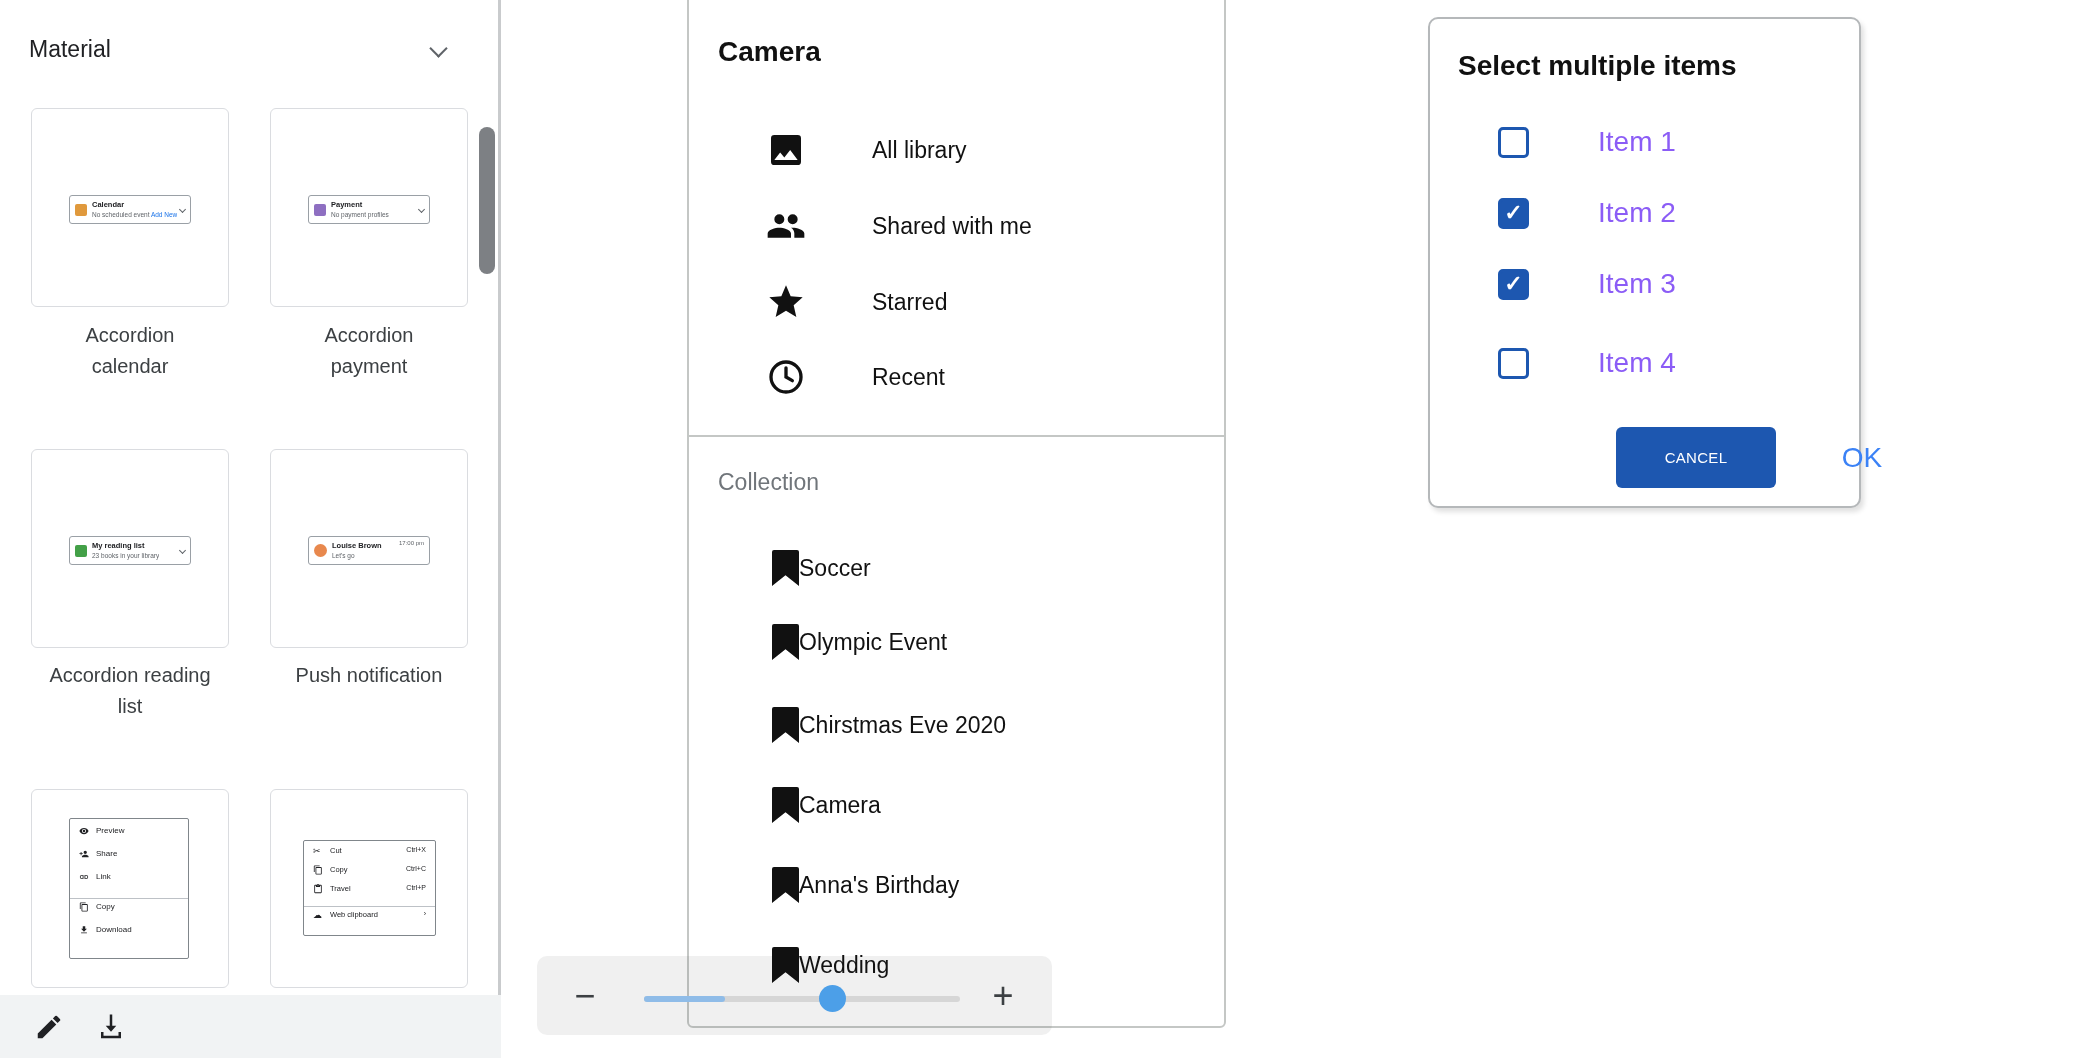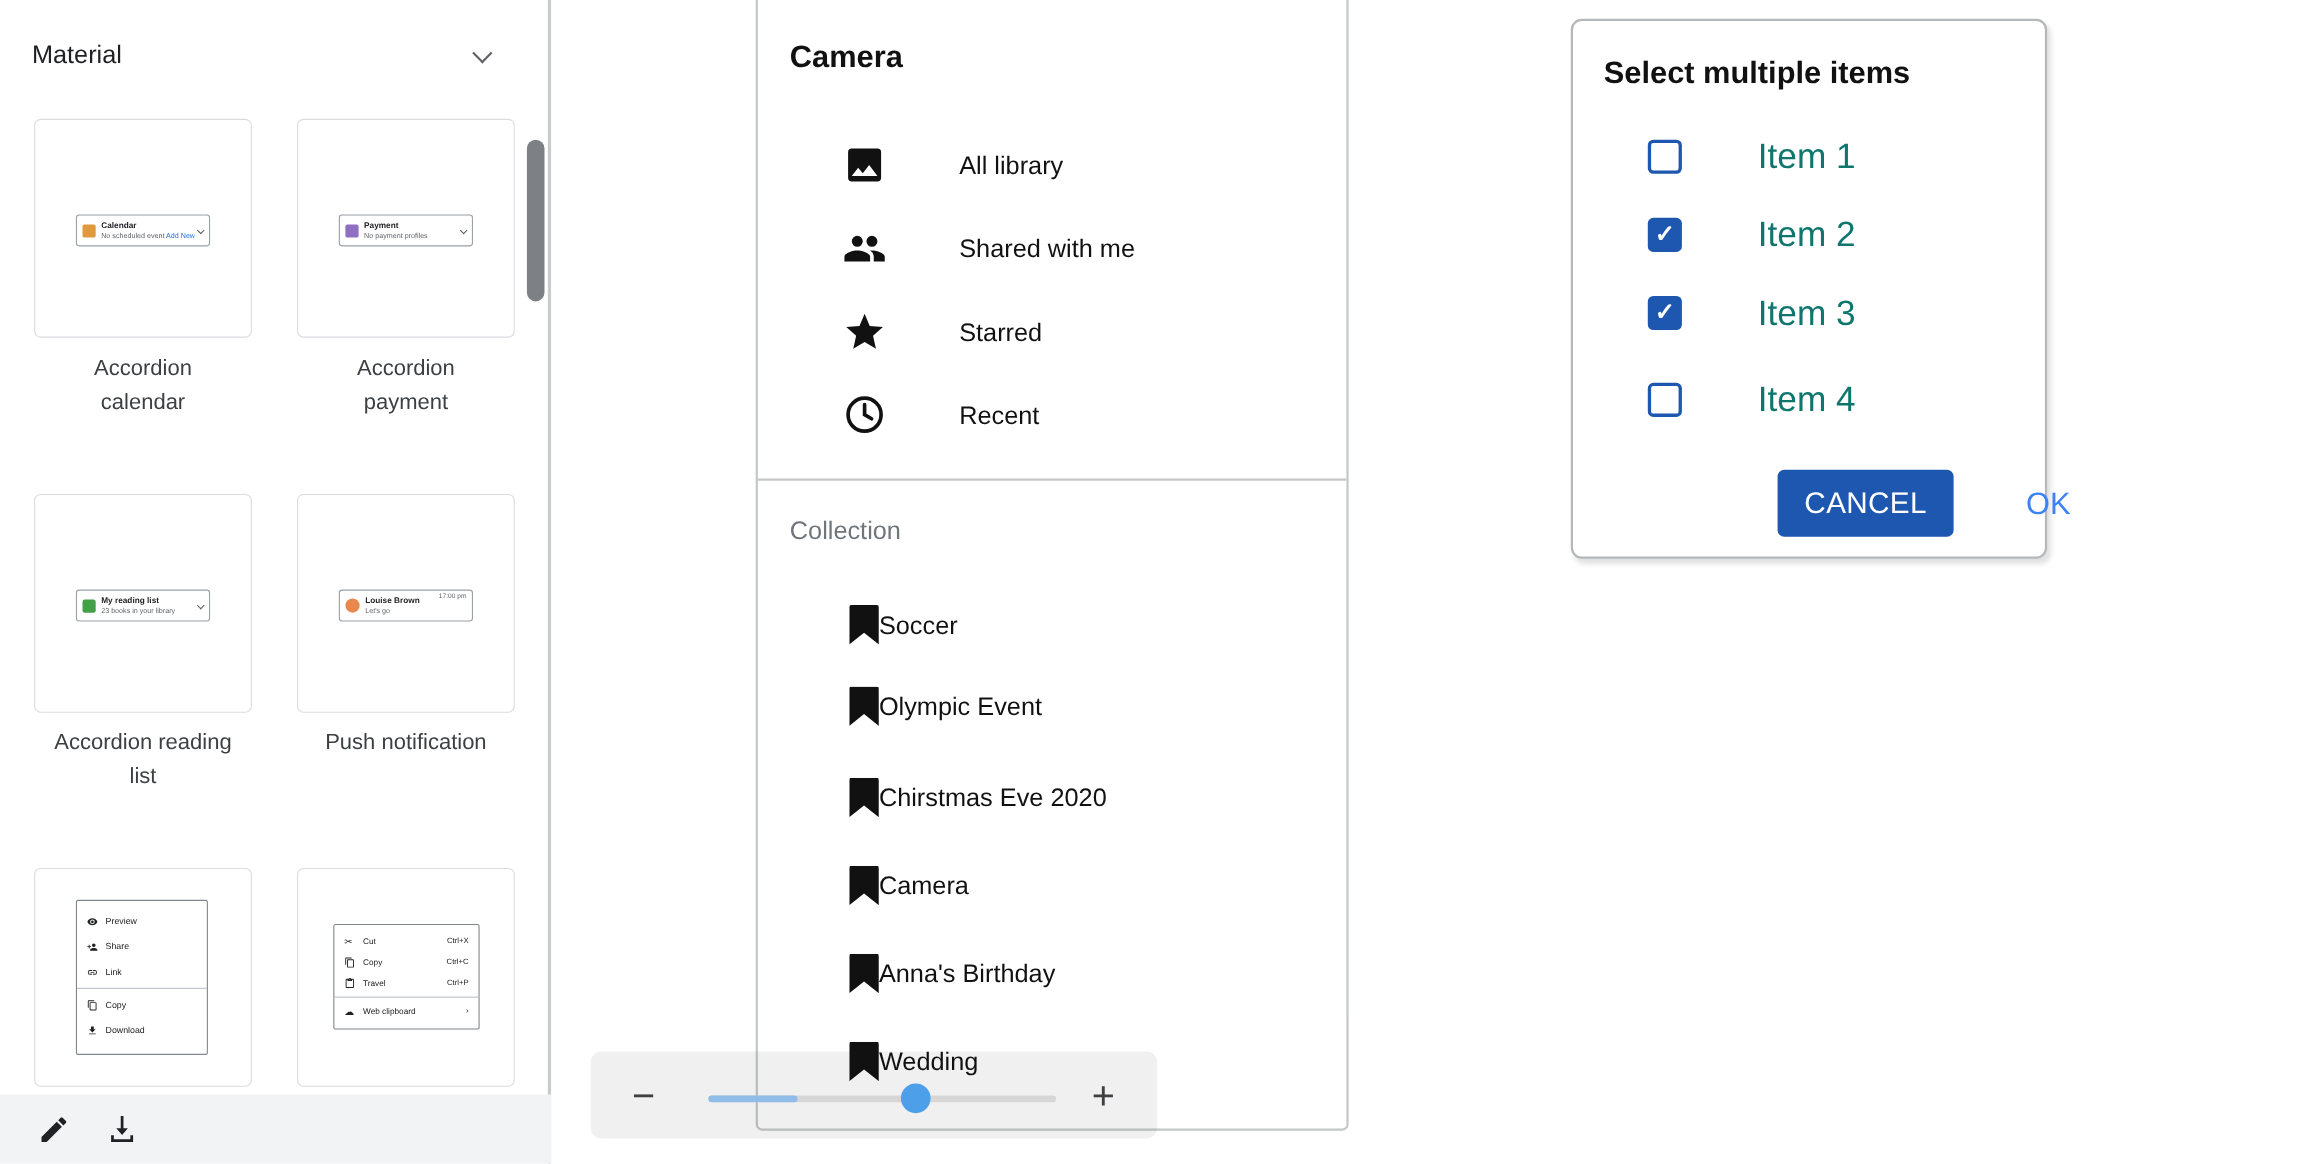--- a/index.html
+++ b/index.html
@@ -28,21 +28,21 @@
   .mini-tx { overflow:hidden; }
   .mini-title { font-size:7.5px; font-weight:bold; color:#202124; line-height:10px; white-space:nowrap; }
   .mini-sub { font-size:6.5px; color:#5f6368; line-height:9px; white-space:nowrap; }
   .mini-link { color:#1a73e8; }
   .mini-chev { width:5px; height:5px; border-right:1.5px solid #5f6368; border-bottom:1.5px solid #5f6368; transform:rotate(45deg); margin-left:auto; flex:none; }
   .mini-time { position:absolute; right:5px; top:3px; font-size:6px; color:#5f6368; }
 
   
   .menu5 { position:absolute; left:37px; top:28px; width:120px; height:141px; border:1px solid #80868b; border-radius:2px; background:#fff; padding:7px 0; }
   .menu6 { position:absolute; left:32px; top:50px; width:133px; height:96px; border:1px solid #80868b; border-radius:2px; background:#fff; padding:5px 0; }
-  .menu-row { display:flex; align-items:center; height:23px; padding:0 9px; font-size:8px; color:#202124; }
+  .menu-row { display:flex; height:23px; padding:0 9px; font-size:8px; color:#202124; }
   .menu6 .menu-row { height:19px; font-size:7.5px; }
   .menu-row svg { width:10px; height:10px; margin-right:7px; fill:#202124; flex:none; }
   .menu-glyph { width:10px; margin-right:7px; font-size:9px; line-height:10px; flex:none; }
   .menu-short { margin-left:auto; font-size:7px; color:#202124; }
   .menu-div { height:1px; background:#bdc1c6; margin:3px 0; }
 
   .scroll-thumb { position:absolute; left:479px; top:127px; width:16px; height:147px; background:#7d8084; border-radius:8px; }
 
   .bottom-bar { position:absolute; left:0; top:995px; width:501px; height:63px; background:#f1f3f4; display:flex; align-items:center; gap:28px; padding-left:32px; }
   .tool-btn { width:34px; height:34px; display:flex; align-items:center; justify-content:center; }
@@ -65,22 +65,22 @@
 
   
   .dialog { position:absolute; left:1428px; top:17px; width:433px; height:491px; background:#fff; border:2px solid #b5b8ba; border-radius:10px; box-shadow:3px 4px 5px rgba(0,0,0,0.12); }
   .dlg-title { position:absolute; left:28px; top:31px; font-size:28px; font-weight:bold; color:#111; }
   .dlg-row { position:absolute; left:68px; height:40px; display:flex; align-items:center; }
   .d1{top:103px} .d2{top:174px} .d3{top:245px} .d4{top:324px}
   .cb { width:31px; height:31px; border:3.5px solid #1d57b0; border-radius:5px; background:#fff; display:flex; align-items:center; justify-content:center; flex:none; }
   .cb .tick { display:none; color:#fff; font-size:22px; font-weight:bold; line-height:1; }
   .cb.on { background:#1d57b0; border-color:#1d57b0; }
   .cb.on .tick { display:block; }
-  .dlg-label { margin-left:69px; font-size:32px; color:#0f766e; }
-  .btn-cancel { position:absolute; left:186px; top:408px; width:160px; height:61px; background:#1d57b0; color:#fff; border-radius:6px; font-size:27px; display:flex; align-items:center; justify-content:center; letter-spacing:0.3px; }
+  .dlg-label { margin-left:69px; font-size:28px; color:#8b5cf6; }
+  .btn-cancel { position:absolute; left:186px; top:408px; width:160px; height:61px; background:#1d57b0; color:#fff; border-radius:6px; font-size:15px; display:flex; align-items:center; justify-content:center; letter-spacing:0.3px; }
   .btn-ok { position:absolute; left:392px; top:408px; width:80px; height:61px; display:flex; align-items:center; justify-content:center; color:#3b82f6; font-size:28px; }
 
   
   .zoombar { position:absolute; left:537px; top:956px; width:515px; height:79px; background:rgba(60,60,60,0.08); border-radius:10px; z-index:20; }
   .zb-minus { position:absolute; left:28px; top:0; width:40px; height:79px; display:flex; align-items:center; justify-content:center; font-size:36px; color:#3c4043; }
   .zb-plus { position:absolute; left:446px; top:0; width:40px; height:79px; display:flex; align-items:center; justify-content:center; font-size:36px; color:#3c4043; }
   .zb-track { position:absolute; left:107px; top:40px; width:316px; height:6px; background:#d6d6d6; border-radius:3px; }
   .zb-fill { position:absolute; left:0; top:0; width:81px; height:6px; background:#8fbce8; border-radius:3px; }
   .zb-handle { position:absolute; left:175px; top:-11px; width:27px; height:27px; border-radius:50%; background:#4c9fe8; }
 </style>

